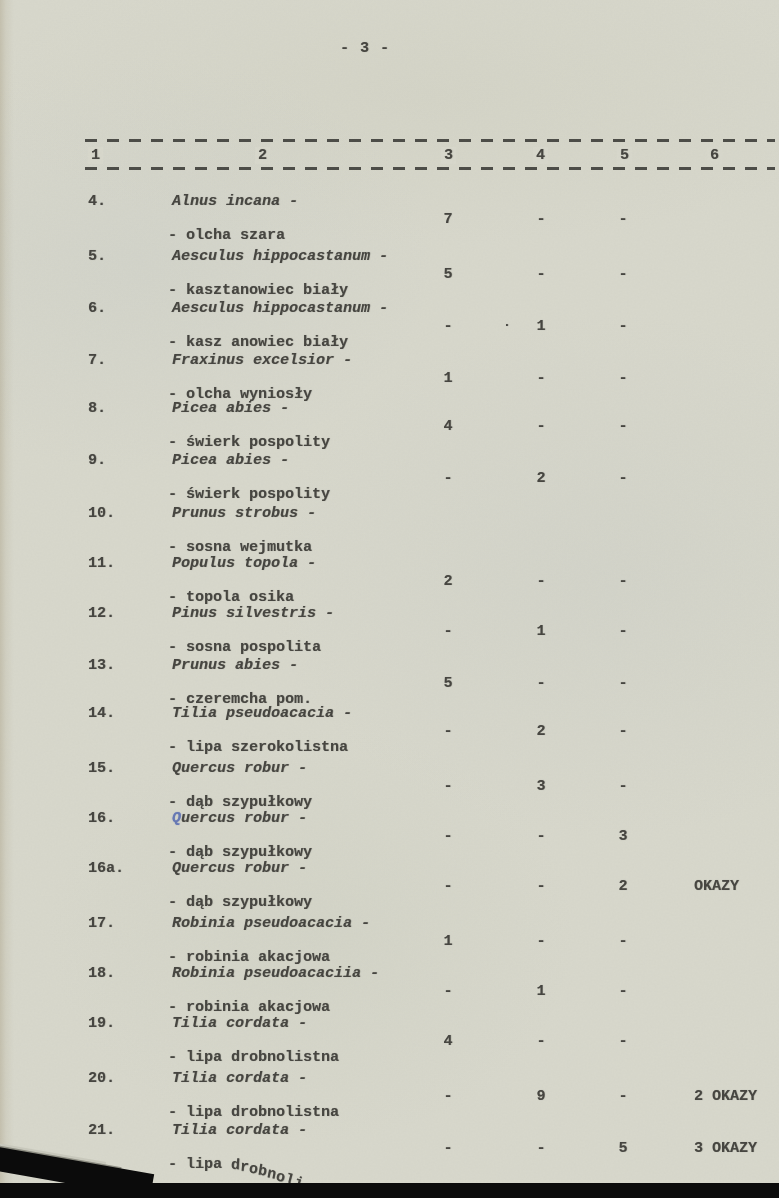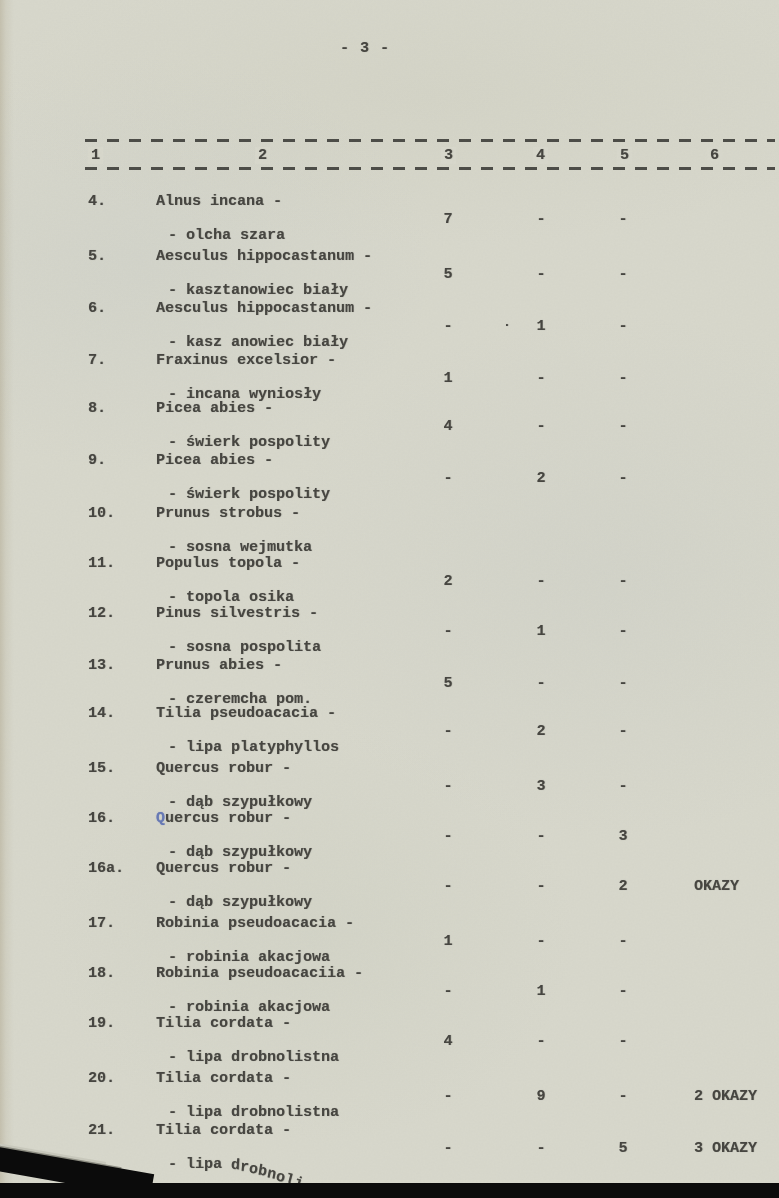--- a/index.html
+++ b/index.html
@@ -28,21 +28,21 @@
     position:absolute;left:85px;width:690px;height:3px;z-index:1;
     background:repeating-linear-gradient(90deg,#4b4b46 0 12px,rgba(0,0,0,0) 12px 22px);
   }
   .dash-top{top:139px;}
   .dash-bottom{top:167px;}
   .hcol{position:absolute;top:147px;z-index:2;background:#d8d8cc;padding:0 3px;}
   
   .row{position:absolute;left:0;width:779px;height:40px;z-index:2;}
   .c{position:absolute;white-space:pre;}
   .no{left:88px;top:0;}
-  .latin{left:156px;top:0;}
+  .latin{left:172px;top:0;font-style:italic;}
   .polish{left:168px;top:34px;}
   .v{top:18px;width:34px;text-align:center;}
   .v3{left:431px;}
   .v4{left:524px;}
   .v5{left:606px;}
   .v6{left:650px;top:18px;margin-left:44px;}
   .dotmark{position:absolute;left:503px;top:18px;font-size:13px;}
   .blue-ink{color:#6678b4;text-shadow:0 0 1px rgba(90,110,190,0.8);}
   .tail{display:inline-block;}
   
@@ -97,21 +97,21 @@
     <span class="c polish txt">- kasz anowiec biały</span>
     <span class="c v v3 txt">-</span>
     <span class="c v v4 txt">1</span>
     <span class="c v v5 txt">-</span>
     <span class="c v6 txt"></span>
   <span class="dotmark txt">·</span>
       </div>
       <div class="row" style="top: 352px;">
     <span class="c no txt">7.</span>
     <span class="c latin txt">Fraxinus excelsior -</span>
-    <span class="c polish txt">- incana wyniosły</span>
+    <span class="c polish txt">- olcha wyniosły</span>
     <span class="c v v3 txt">1</span>
     <span class="c v v4 txt">-</span>
     <span class="c v v5 txt">-</span>
     <span class="c v6 txt"></span>
   </div>
       <div class="row" style="top: 400px;">
     <span class="c no txt">8.</span>
     <span class="c latin txt">Picea abies -</span>
     <span class="c polish txt">- świerk pospolity</span>
     <span class="c v v3 txt">4</span>
@@ -160,21 +160,21 @@
     <span class="c latin txt">Prunus abies -</span>
     <span class="c polish txt">- czeremcha pom.</span>
     <span class="c v v3 txt">5</span>
     <span class="c v v4 txt">-</span>
     <span class="c v v5 txt">-</span>
     <span class="c v6 txt"></span>
   </div>
       <div class="row" style="top: 705px;">
     <span class="c no txt">14.</span>
     <span class="c latin txt">Tilia pseudoacacia -</span>
-    <span class="c polish txt">- lipa platyphyllos</span>
+    <span class="c polish txt">- lipa szerokolistna</span>
     <span class="c v v3 txt">-</span>
     <span class="c v v4 txt">2</span>
     <span class="c v v5 txt">-</span>
     <span class="c v6 txt"></span>
   </div>
       <div class="row" style="top: 760px;">
     <span class="c no txt">15.</span>
     <span class="c latin txt">Quercus robur -</span>
     <span class="c polish txt">- dąb szypułkowy</span>
     <span class="c v v3 txt">-</span>

